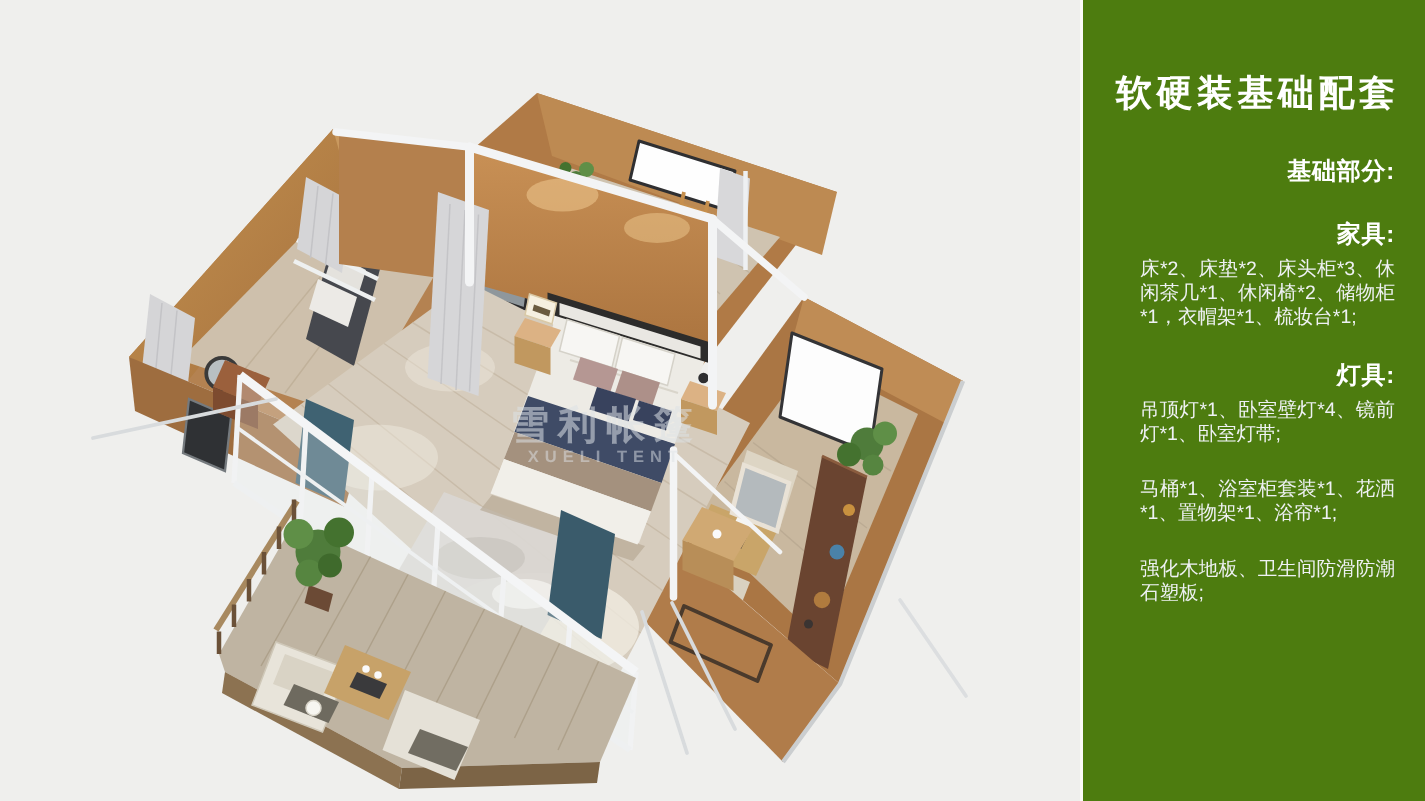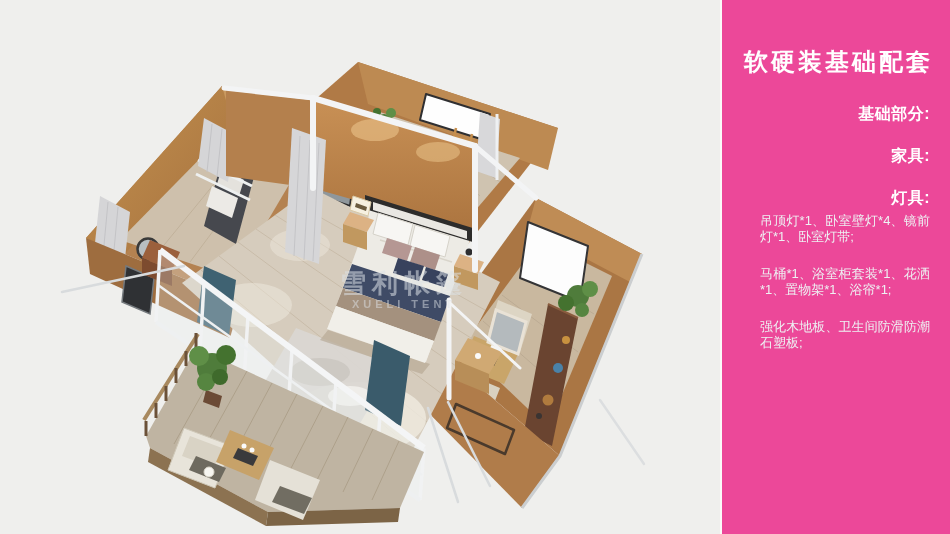--- a/index.html
+++ b/index.html
@@ -2,21 +2,21 @@
 <html><head>
 <meta charset="utf-8">
 <style>
   html,body{margin:0;padding:0;}
   body{width:950px;height:534px;overflow:hidden;font-family:"Liberation Sans",sans-serif;}
   .stage{width:950px;height:534px;display:flex;background:#efefed;}
   .render-area{position:relative;flex:1 1 auto;height:398px;background:#efefed;}
   .render-area svg{position:absolute;left:0;top:0;}
   .info-panel{
     width:230px;box-sizing:border-box;height:534px;flex:0 0 auto;
-    background:#ec4899;border-left:2px solid #fbfbf9;
+    background:#4d7c0f;border-left:2px solid #fbfbf9;
     padding:46px 20px 0 38px;color:#eef1f3;
   }
   .panel-title{
     font-size:24px;font-weight:bold;color:#ffffff;letter-spacing:3px;
     margin:0 0 26px -16px;text-align:center;white-space:nowrap;
   }
   .section{margin:0 0 21px 0;}
   .section-heading{font-size:16px;font-weight:bold;color:#ffffff;margin:0 0 4px 0;letter-spacing:0.5px;text-align:right;}
   .section-body{font-size:13px;line-height:16px;color:#eef1f3;text-align:justify;margin:0;}
 </style>
@@ -297,20 +297,21 @@
 
   <div class="info-panel">
     <h1 class="panel-title">软硬装基础配套</h1>
 
     <div class="section">
       <div class="section-heading">基础部分:</div>
     </div>
 
     <div class="section">
       <div class="section-heading">家具:</div>
+      <p class="section-body">床*2、床垫*2、床头柜*3、休闲茶几*1、休闲椅*2、储物柜*1，衣帽架*1、梳妆台*1;</p>
     </div>
 
     <div class="section">
       <div class="section-heading">灯具:</div>
       <p class="section-body">吊顶灯*1、卧室壁灯*4、镜前灯*1、卧室灯带;</p>
     </div>
 
     <div class="section">
       <p class="section-body">马桶*1、浴室柜套装*1、花洒*1、置物架*1、浴帘*1;</p>
     </div>

